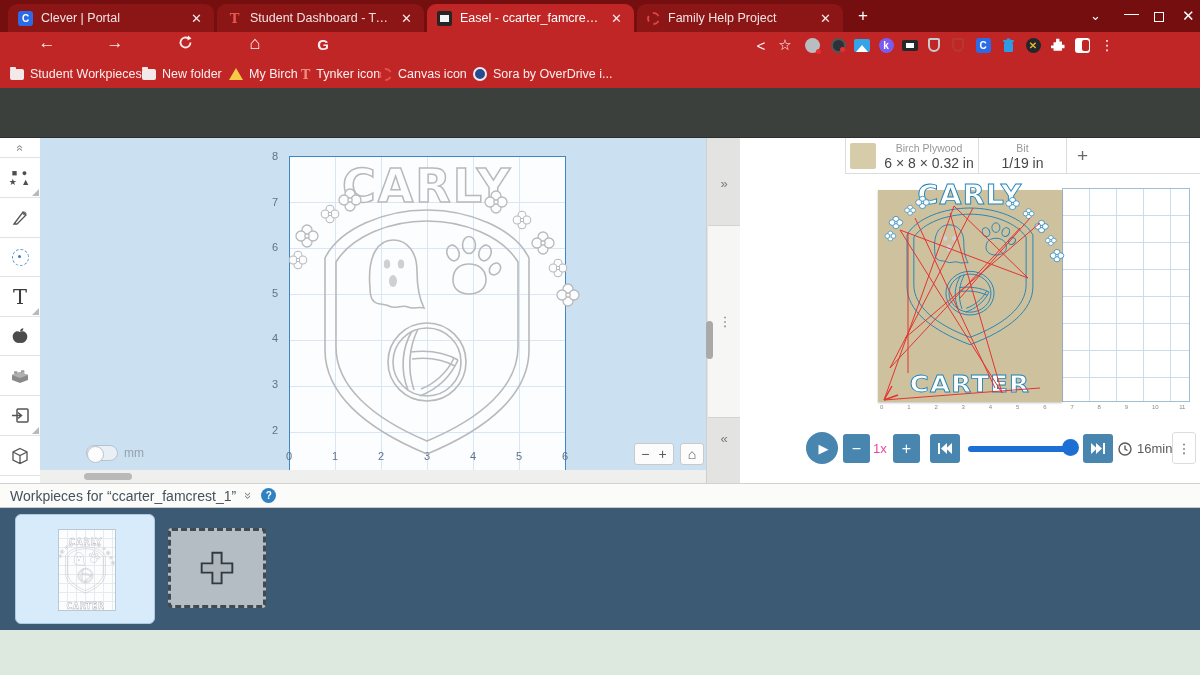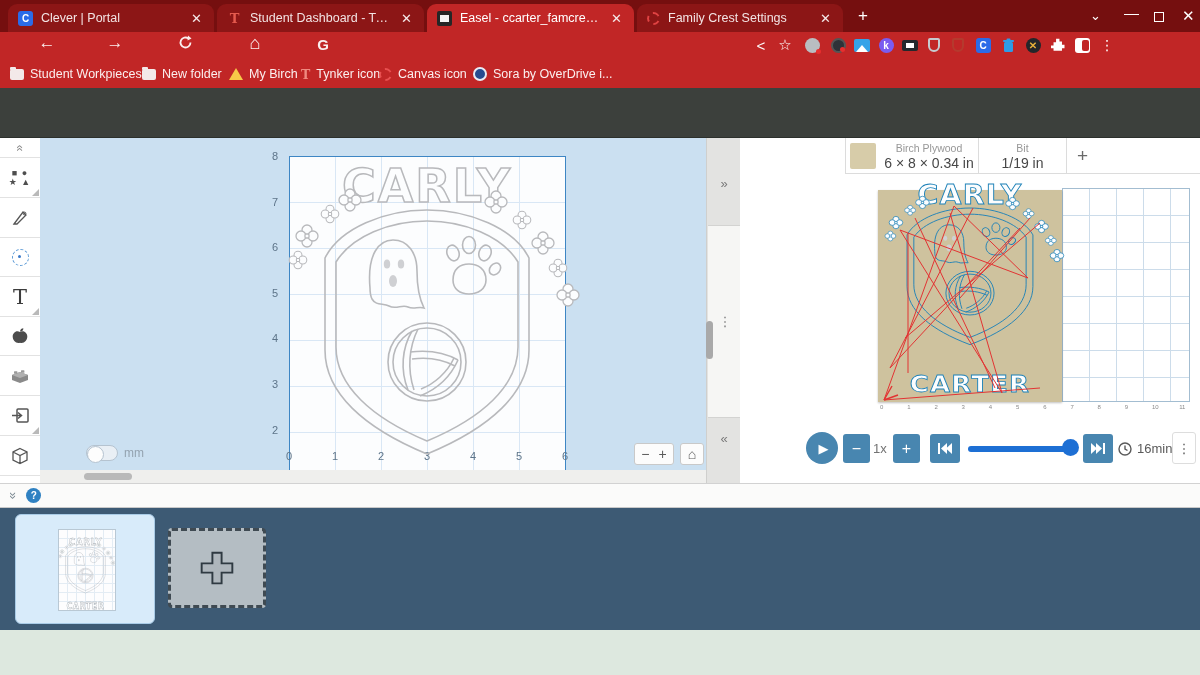--- a/index.html
+++ b/index.html
@@ -104,21 +104,21 @@
   #preview-grid { position:absolute; left:322px; top:50px; width:128px; height:214px; background:#fff; border:1px solid #a3bdd1;
               background-image:repeating-linear-gradient(to right,transparent 0 26px,#ccdcea 26px 27px),
                                repeating-linear-gradient(to bottom,transparent 0 26px,#ccdcea 26px 27px); }
   #wood { position:absolute; left:138px; top:52px; width:184px; height:212px; background:#cec29e; box-shadow:0 1px 2px rgba(0,0,0,.25); }
   .ptick { position:absolute; top:266px; color:#8a8a8a; font-size:6px; }
 
   
   .simbtn { position:absolute; background:#4886b0; border-radius:3px; display:flex; align-items:center; justify-content:center; color:#fff; }
   #play { left:66px; top:294px; width:32px; height:32px; border-radius:50%; font-size:13px; padding-left:3px; }
   #speed-minus { left:103px; top:296px; width:27px; height:29px; font-size:16px; }
-  #speed-lbl { position:absolute; left:133px; top:303px; color:#737373; font-size:13px; }
+  #speed-lbl { position:absolute; left:133px; top:303px; color:#ec4899; font-size:13px; }
   #speed-plus { left:153px; top:296px; width:27px; height:29px; font-size:16px; }
   #skip-start { left:190px; top:296px; width:30px; height:29px; }
   #slider-track { position:absolute; left:228px; top:308px; width:110px; height:6px; background:#1d6fd4; border-radius:3px; }
   #slider-knob { position:absolute; left:322px; top:301px; width:17px; height:17px; background:#1d6fd4; border-radius:50%; }
   #skip-end { left:343px; top:296px; width:30px; height:29px; }
   #sim-time { position:absolute; left:378px; top:303px; color:#5a5a5a; font-size:13px; display:flex; gap:5px; align-items:center; }
   #sim-menu { position:absolute; left:432px; top:294px; width:24px; height:32px; background:#fff; border:1px solid #ddd; border-radius:3px;
               color:#555; display:flex; align-items:center; justify-content:center; font-size:13px; }
 
   
@@ -159,21 +159,21 @@
     </div>
     <div class="tab active" style="left:427px;width:207px;">
       <span class="fav fav-easel">
           <i></i>
         </span>
       <span class="tab-title">Easel - ccarter_famcrest_1</span>
       <span class="tab-close">✕</span>
     </div>
     <div class="tab" style="left:637px;width:206px;">
       <span class="fav fav-canvas"></span>
-      <span class="tab-title">Family Crest Settings</span>
+      <span class="tab-title">Family Help Project</span>
       <span class="tab-close">✕</span>
     </div>
     <span class="newtab">+</span>
     <span class="winctl" style="left:1090px;">⌄</span>
     <span class="winctl" style="left:1124px;top:4px;font-size:15px;">—</span>
     <span class="winctl" style="left:1154px;top:10px;"><span class="restore-ic"></span></span>
     <span class="winctl" style="left:1182px;top:7px;font-size:15px;">✕</span>
   </div>
 
   <div id="toolbar">
@@ -437,21 +437,21 @@
     <span class="div-glyph" style="top:293px;">«</span>
   </div>
   <div id="vscroll-thumb"></div>
 
   <div id="rpanel">
     <div id="matbar">
       <div class="matcell" style="width:133px;border-left:1px solid #dcdcdc;">
         <span id="swatch"></span>
         <span style="text-align:center;">
           <div class="mat-label">Birch Plywood</div>
-          <div class="mat-value">6 × 8 × 0.34 in</div>
+          <div class="mat-value">6 × 8 × 0.32 in</div>
         </span>
       </div>
       <div class="matcell" style="width:88px;flex-direction:column;">
         <div class="mat-label">Bit</div>
         <div class="mat-value">1/19 in</div>
       </div>
       <div class="matcell" style="width:32px;font-size:19px;color:#6a6a6a;">+</div>
     </div>
 
     <div id="preview-grid"></div>
@@ -508,20 +508,21 @@
       <svg width="14" height="14" viewBox="0 0 14 14">
           <circle cx="7" cy="7" r="6" stroke="#5a5a5a" fill="none" stroke-width="1.4"></circle>
           <path d="M7 3.5 V7 L9.5 8.5" stroke="#5a5a5a" fill="none" stroke-width="1.4"></path>
         </svg>
       <span>16min</span>
     </div>
     <div id="sim-menu">⋮</div>
   </div>
 
   <div id="wpbar">
+    <span class="lbl">Workpieces for “ccarter_famcrest_1”</span>
     <span id="wp-chev">»</span>
     <span id="wp-help">?</span>
   </div>
   <div id="wppanel">
     <div id="wpcard1">
       <div id="wpmini">
         <svg width="56" height="80" viewBox="0 0 56 80">
             <use href="#crest" transform="translate(-49,3) scale(0.195,0.19)" style="color:#9aa0a6;"></use>
           </svg>
       </div>

